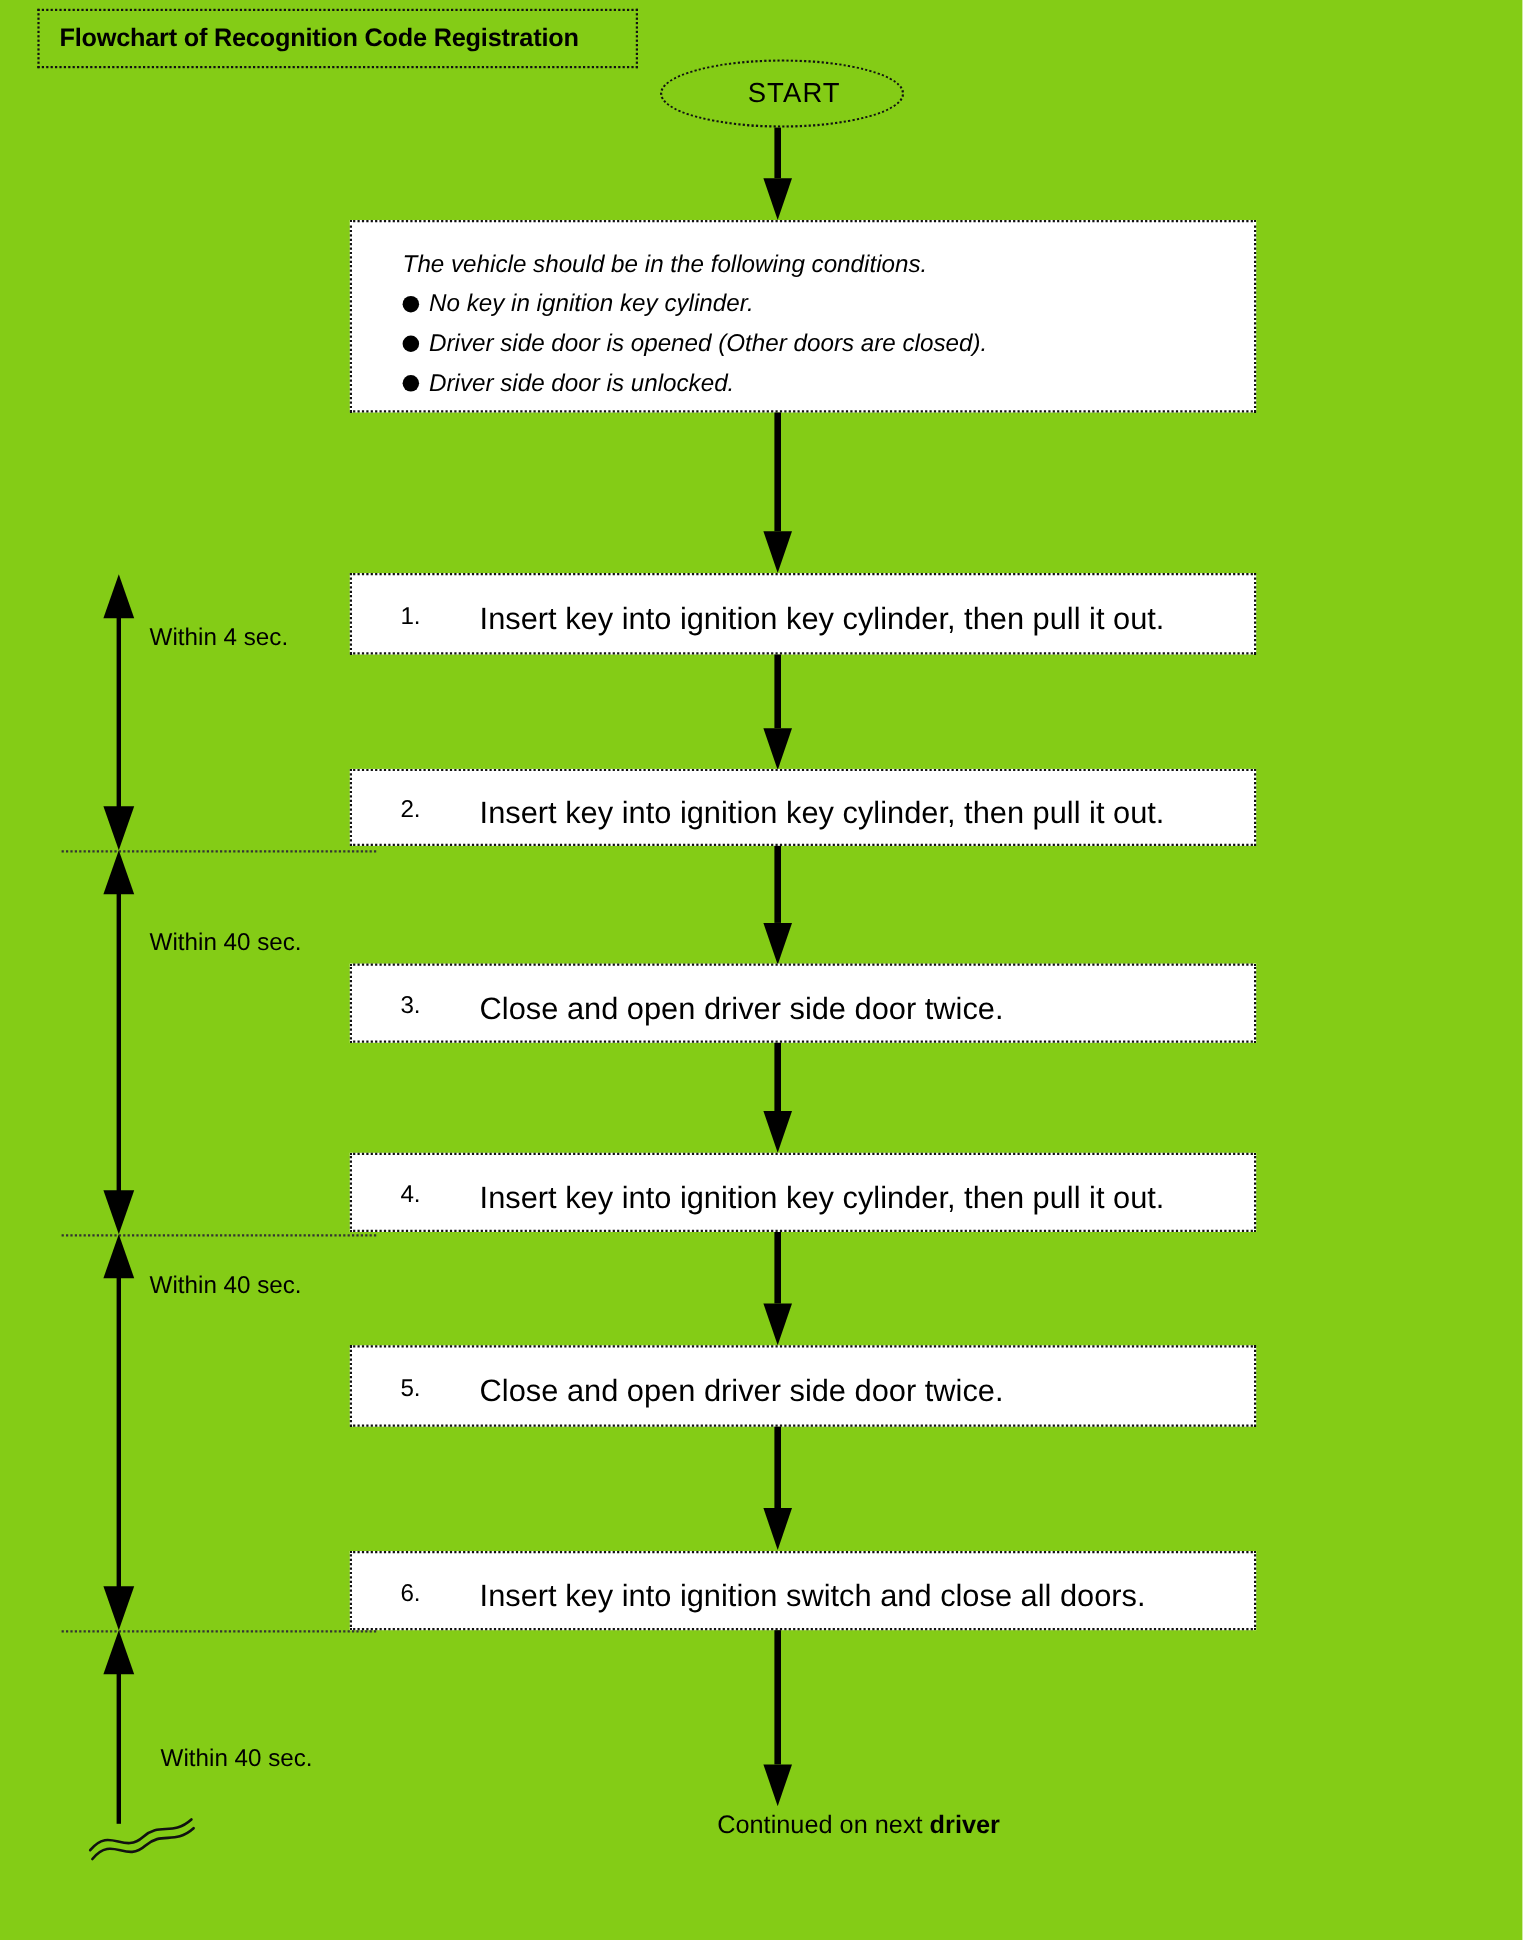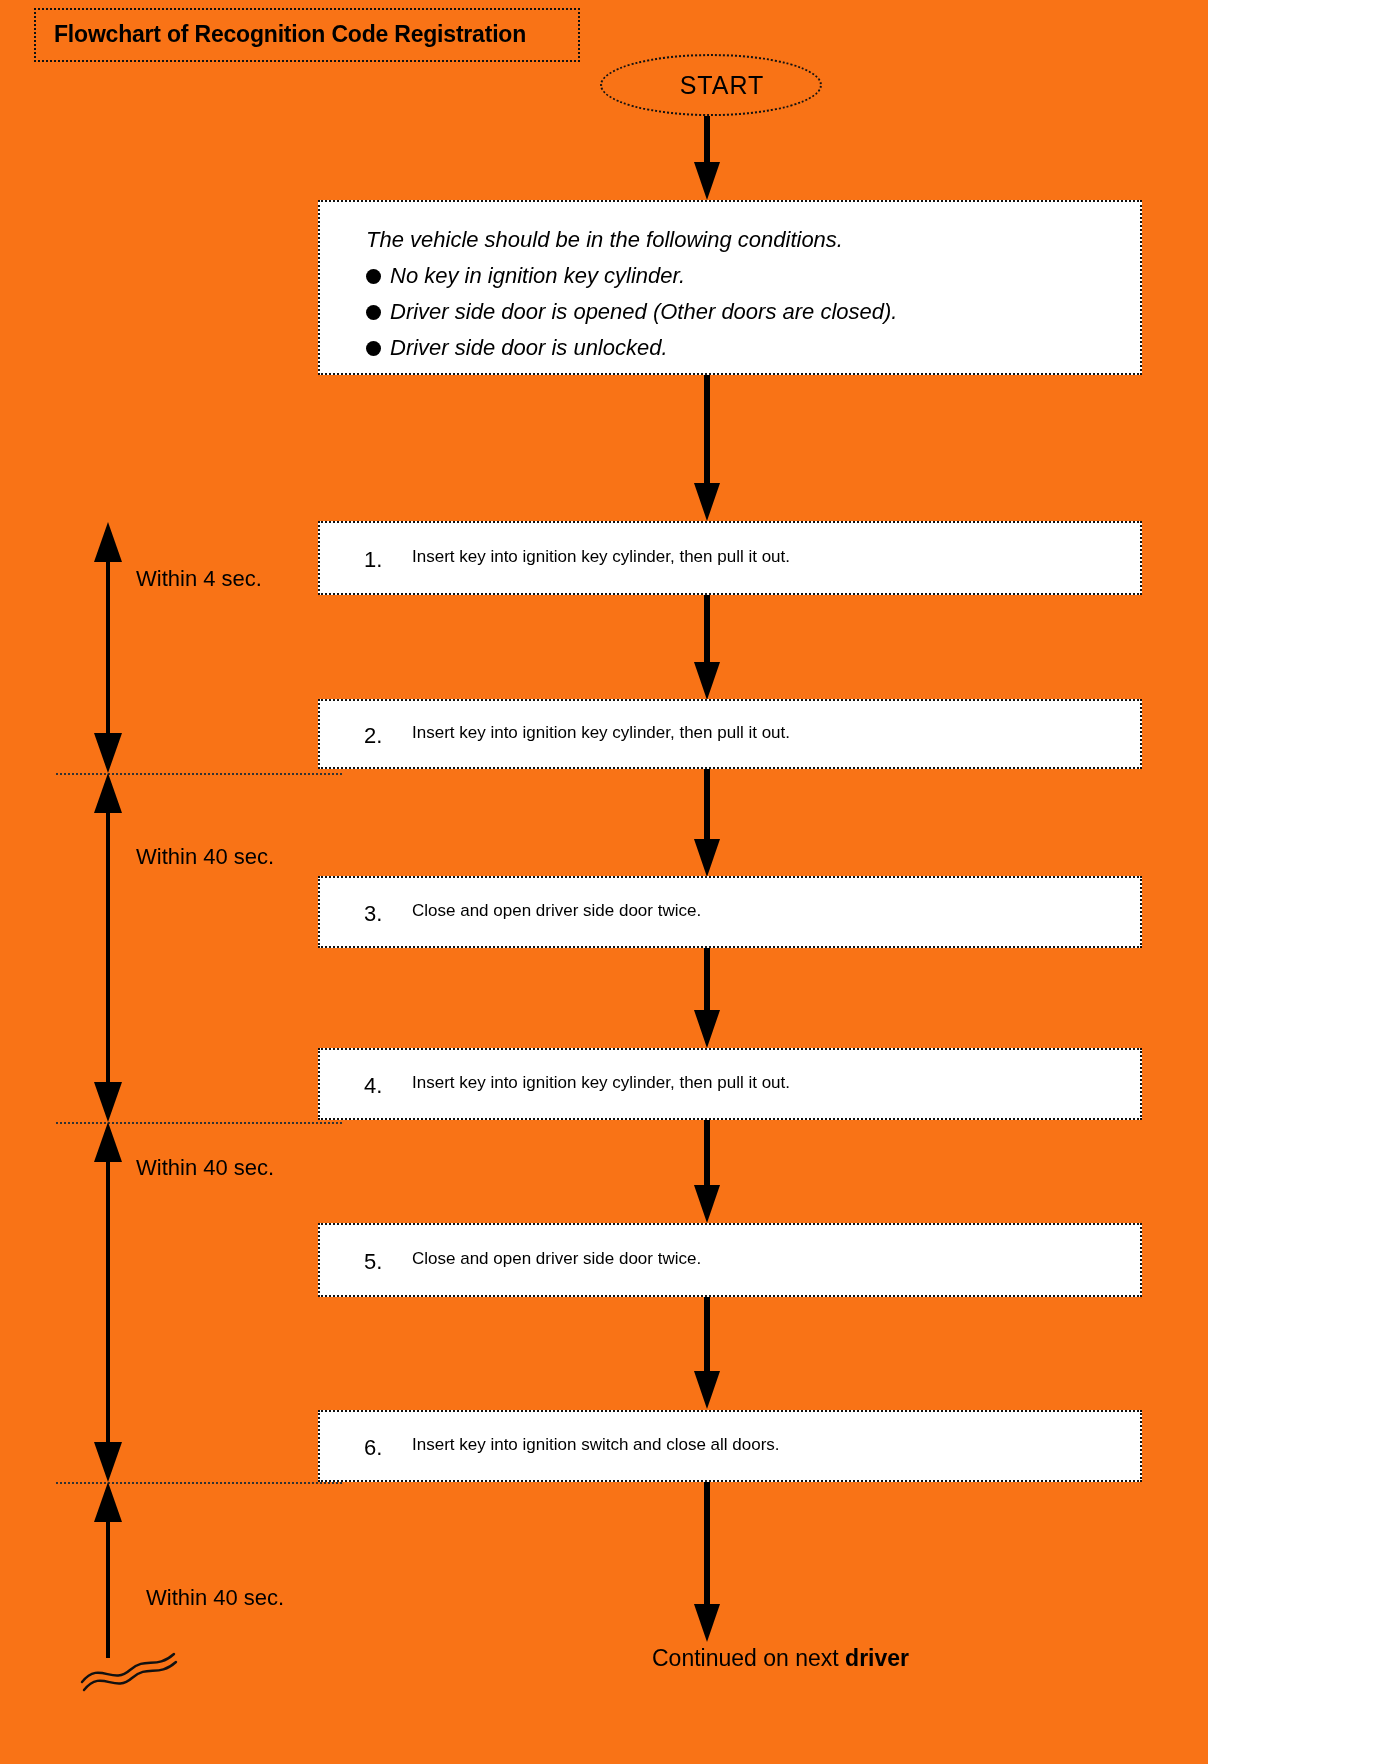--- a/index.html
+++ b/index.html
@@ -6,24 +6,24 @@
     margin: 0;
     padding: 0;
     background: #ffffff;
   }
   body {
     font-family: "Liberation Sans", sans-serif;
     color: #000000;
   }
   #page {
     position: relative;
-    width: 1208px;
+    width: 1384px;
     height: 1764px;
     overflow: hidden;
-    background: #f97316;
+    background: #84cc16;
   }
 
   
   .title-box {
     position: absolute;
     left: 34px;
     top: 8px;
     width: 546px;
     height: 54px;
     border: 2px dotted #111;
@@ -69,22 +69,22 @@
     box-sizing: border-box;
     background: #fff;
   }
   .pbox .pnum {
     position: absolute;
     font-size: 22px;
     left: 44px;
   }
   .pbox .ptext {
     position: absolute;
-    font-size: 17px;
-    left: 92px;
+    font-size: 28px;
+    left: 116px;
     white-space: nowrap;
   }
 
   
   .cond-box { left: 318px; top: 200px; width: 824px; height: 175px; font-style: italic; }
   .cond-line {
     position: absolute;
     left: 46px;
     font-size: 22px;
     white-space: nowrap;

